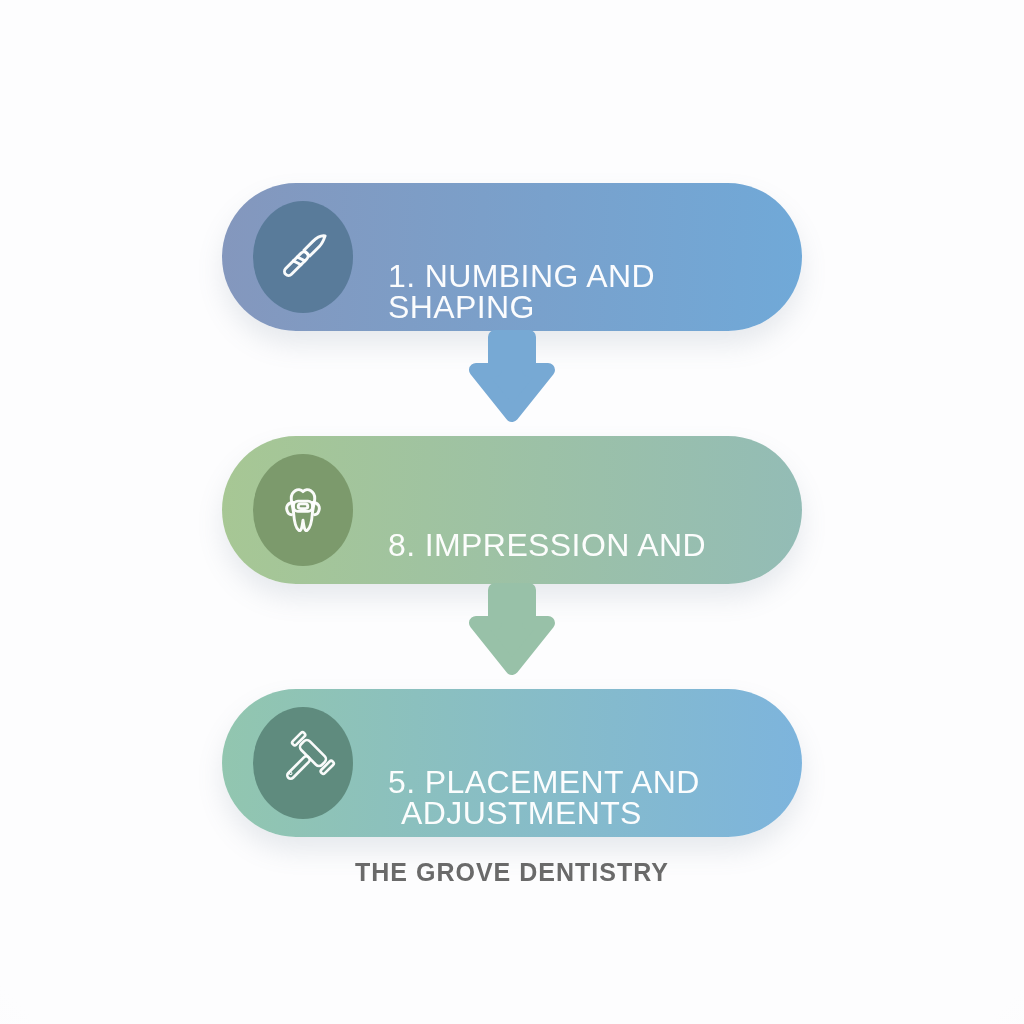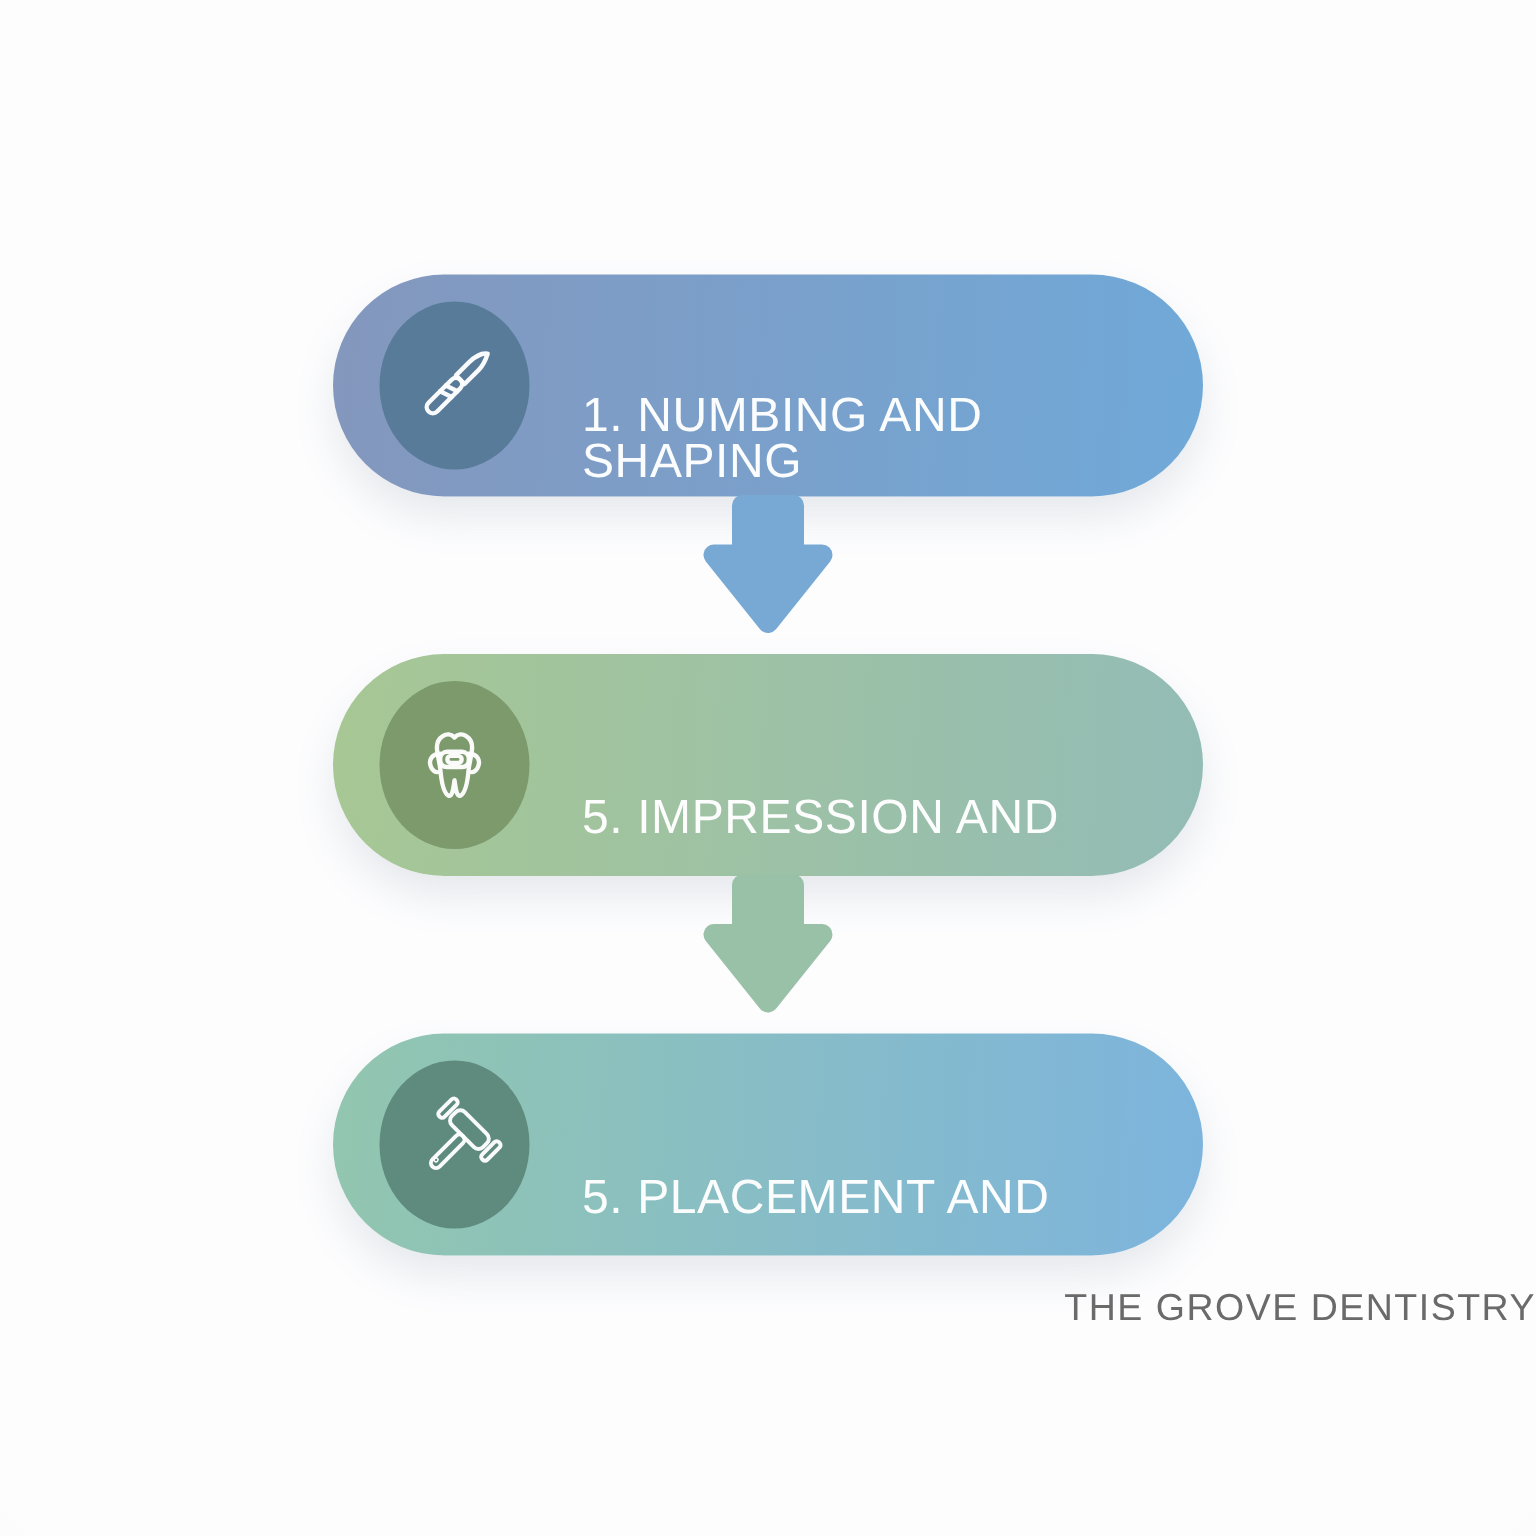--- a/index.html
+++ b/index.html
@@ -88,23 +88,23 @@
   .arrow-1 { top: 330px; }
   .arrow-2 { top: 583px; }
   .pill-1 { top: 183px; }
   .pill-2 { top: 436px; }
   .pill-3 { top: 689px; }
   .footer {
     position: absolute;
     top: 858px;
     left: 0;
     width: 100%;
-    text-align: right;
+    text-align: center;
     font-size: 25px;
-    font-weight: 400;
+    font-weight: 700;
     letter-spacing: 1px;
     color: #6a6a6a;
   }
 </style>
 </head>
 <body>
 
 <div class="canvas">
 
   <div class="pill pill-1" style="--g1: #8497bd; --g2: #70a9d8; --iconbg: #597b9a;">
@@ -136,21 +136,21 @@
         <g class="icon-stroke">
           <path d="M33,36 C31,22 44,16 50,23 C56,16 69,22 67,36 C66,43 65,47 64,53 C63,66 61,77 56,80 C52,82 51,72 50,65 C49,72 48,82 44,80 C39,77 37,66 36,53 C35,47 34,43 33,36 Z"></path>
           <path d="M36,39 C28,39 24,45 27,52 C28,55 31,57 33,57"></path>
           <path d="M64,39 C72,39 76,45 73,52 C72,55 69,57 67,57"></path>
           <rect x="36" y="37" width="28" height="15" rx="6.5"></rect>
           <rect x="43" y="41" width="14" height="7" rx="3.5"></rect>
         </g>
       </svg>
     </div>
     <div class="pill-text">
-      <div class="line line1">5. IMPRESSION AND</div>
+      <div class="line line1">8. IMPRESSION AND</div>
     </div>
   </div>
 
   <div class="arrow arrow-2" style="--arrowcolor: #98c1a8;">
     <svg viewBox="0 0 94 96" aria-hidden="true">
       <path d="M30,7 H64 V40 H83 L47,85 L11,40 H30 Z"></path>
     </svg>
   </div>
 
   <div class="pill pill-3 pill-indent2" style="--g1: #92c6af; --g2: #7db4dd; --iconbg: #5f8b7e;">
@@ -160,18 +160,19 @@
           <rect x="26" y="17" width="48" height="20" rx="7"></rect>
           <rect x="13" y="14" width="8" height="26" rx="3.5"></rect>
           <rect x="79" y="14" width="8" height="26" rx="3.5"></rect>
           <rect x="44.5" y="37" width="11" height="47" rx="5.5"></rect>
           <circle cx="47.5" cy="76" r="0.8"></circle>
         </g>
       </svg>
     </div>
     <div class="pill-text">
       <div class="line line1">5. PLACEMENT AND</div>
+      <div class="line line2">ADJUSTMENTS</div>
     </div>
   </div>
 
   <div class="footer" style="color: rgb(106, 106, 106);">THE GROVE DENTISTRY</div>
 
 </div>
 
 </body></html>

